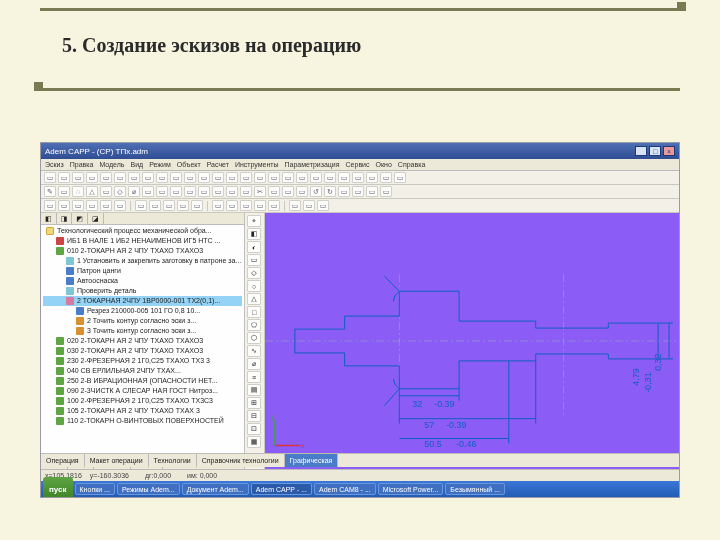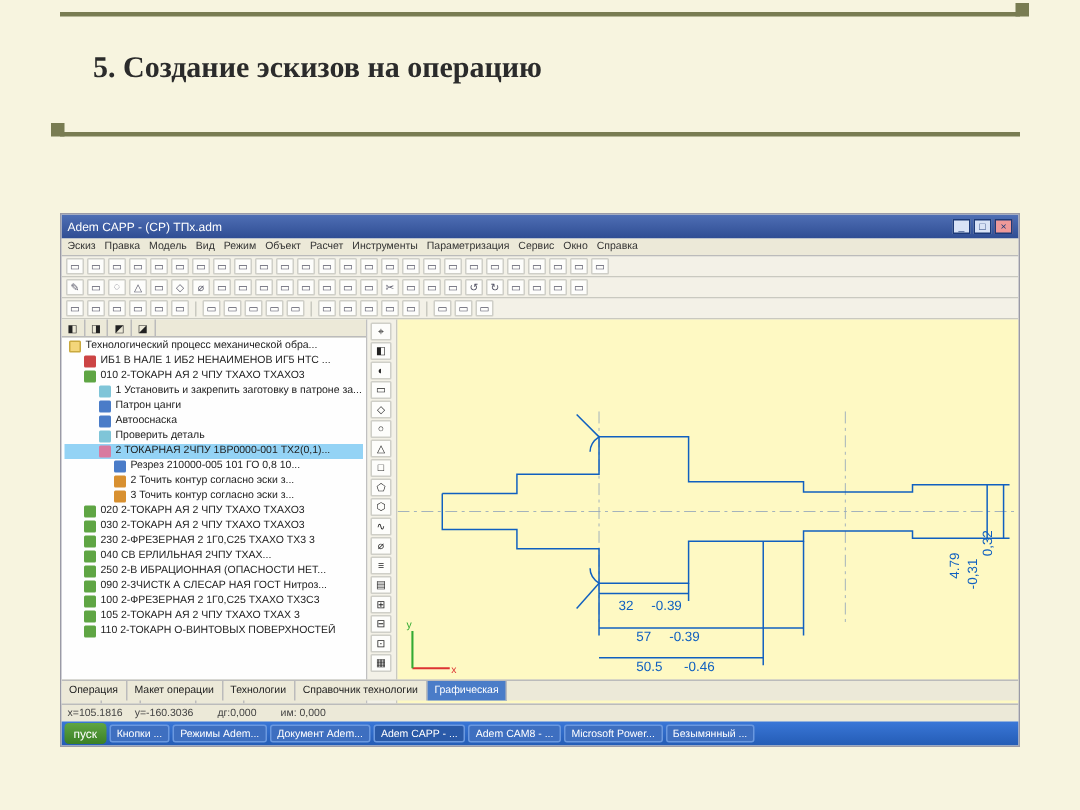--- a/index.html
+++ b/index.html
@@ -30,21 +30,21 @@
   .winbtn{width:12px;height:10px;background:#d9e3f6;border:1px solid #1d3a78;margin-left:2px;display:flex;align-items:center;justify-content:center;font-size:7px;color:#1d3a78}
   .menubar{height:12px;background:#ece9d8;border-bottom:1px solid #bbb;display:flex;gap:6px;padding:0 4px;font-size:7px;align-items:center;}
   .menubar span{color:#333}
   .toolbar{height:14px;background:#f3f1e7;border-bottom:1px solid #c9c9c0;display:flex;gap:2px;padding:1px 3px;align-items:center}
   .tb-btn{width:12px;height:11px;background:#fdfdfb;border:1px solid #cfcfc8;border-radius:1px;display:flex;align-items:center;justify-content:center;font-size:7px;color:#556}
   .tb-sep{width:1px;height:10px;background:#c9c9c0;margin:0 2px}
   .statusbar{position:absolute;left:0;right:0;bottom:16px;height:12px;background:#ece9d8;border-top:1px solid #bbb;display:flex;gap:8px;align-items:center;font-size:7px;padding:0 4px;color:#444}
   .taskbar{position:absolute;left:0;right:0;bottom:0;height:16px;background:linear-gradient(#3a77d8,#245cb5);display:flex;align-items:center;padding:0 2px;gap:2px}
   .task-item{height:12px;padding:0 4px;background:#3e6fc0;border:1px solid #6a98df;border-radius:2px;color:#fff;font-size:7px;display:flex;align-items:center}
   .task-item.active{background:#2a5aa8}
-  .start-btn{height:14px;padding:2px 6px;background:linear-gradient(#5fa544,#3b8025);border-radius:3px;color:#fff;font-size:8px;font-weight:normal;display:flex;align-items:center}
+  .start-btn{height:14px;padding:12px 6px;background:linear-gradient(#5fa544,#3b8025);border-radius:3px;color:#fff;font-size:8px;font-weight:bold;display:flex;align-items:center}
 
   .workarea{display:flex;height:calc(100% - 16px - 12px - 14px - 14px - 14px - 12px - 16px);}
   .leftpanel{width:204px;background:#fefefe;border-right:1px solid #c0c0c0;display:flex;flex-direction:column}
   .tree-tabs{height:12px;background:#ece9d8;border-bottom:1px solid #bbb;display:flex}
   .tree-tabs .tab{padding:0 4px;font-size:7px;border-right:1px solid #bbb;display:flex;align-items:center}
   .tree{flex:1;overflow:hidden;padding:1px 2px;font-size:7px;line-height:10px}
   .tree-row{display:flex;align-items:center;gap:3px;white-space:nowrap;overflow:hidden;text-overflow:ellipsis;height:10px}
   .tree-row.sel{background:#94d3f5}
   .ti{width:8px;height:8px;display:inline-block;border-radius:1px;flex-shrink:0}
   .ti.blue{background:#4a7cc8}
@@ -54,21 +54,21 @@
   .ti.orange{background:#d89030}
   .ti.pink{background:#d87aa0}
   .ti.folder{background:#f3d67a;border:1px solid #c9a93e}
   .indent{display:inline-block}
   .btabs{height:14px;background:#ece9d8;border-top:1px solid #bbb;display:flex}
   .btabs .tab{padding:0 4px;font-size:7px;border-right:1px solid #bbb;display:flex;align-items:center;gap:2px}
 
   .lefticons{width:20px;background:#f3f1e7;border-right:1px solid #c9c9c0;display:flex;flex-direction:column;gap:1px;padding:2px 2px}
   .li-btn{width:14px;height:12px;background:#fdfdfb;border:1px solid #cfcfc8;border-radius:1px;display:flex;align-items:center;justify-content:center;font-size:7px}
 
-  .canvas{flex:1;background:#fef9c3;position:relative;overflow:hidden}
+  .canvas{flex:1;background:#8b5cf6;position:relative;overflow:hidden}
   .canvas svg{width:100%;height:100%}
   .dim{font:9px Arial;fill:#1060c0}
   .dimline{stroke:#1060c0;stroke-width:1}
   .partline{stroke:#1060c0;stroke-width:1;fill:none}
   .axis{stroke:#9ab;stroke-width:0.6;stroke-dasharray:8 3 2 3}
   .origin-x{stroke:#d33;stroke-width:1.4}
   .origin-y{stroke:#3a3;stroke-width:1.4}
 
   .mini-tabs{position:absolute;left:0;right:0;top:calc(100% - 44px);height:14px;background:#ece9d8;border-top:1px solid #bbb;display:flex;font-size:7px}
   .mini-tabs .tab{padding:0 5px;border-right:1px solid #bbb;display:flex;align-items:center}

